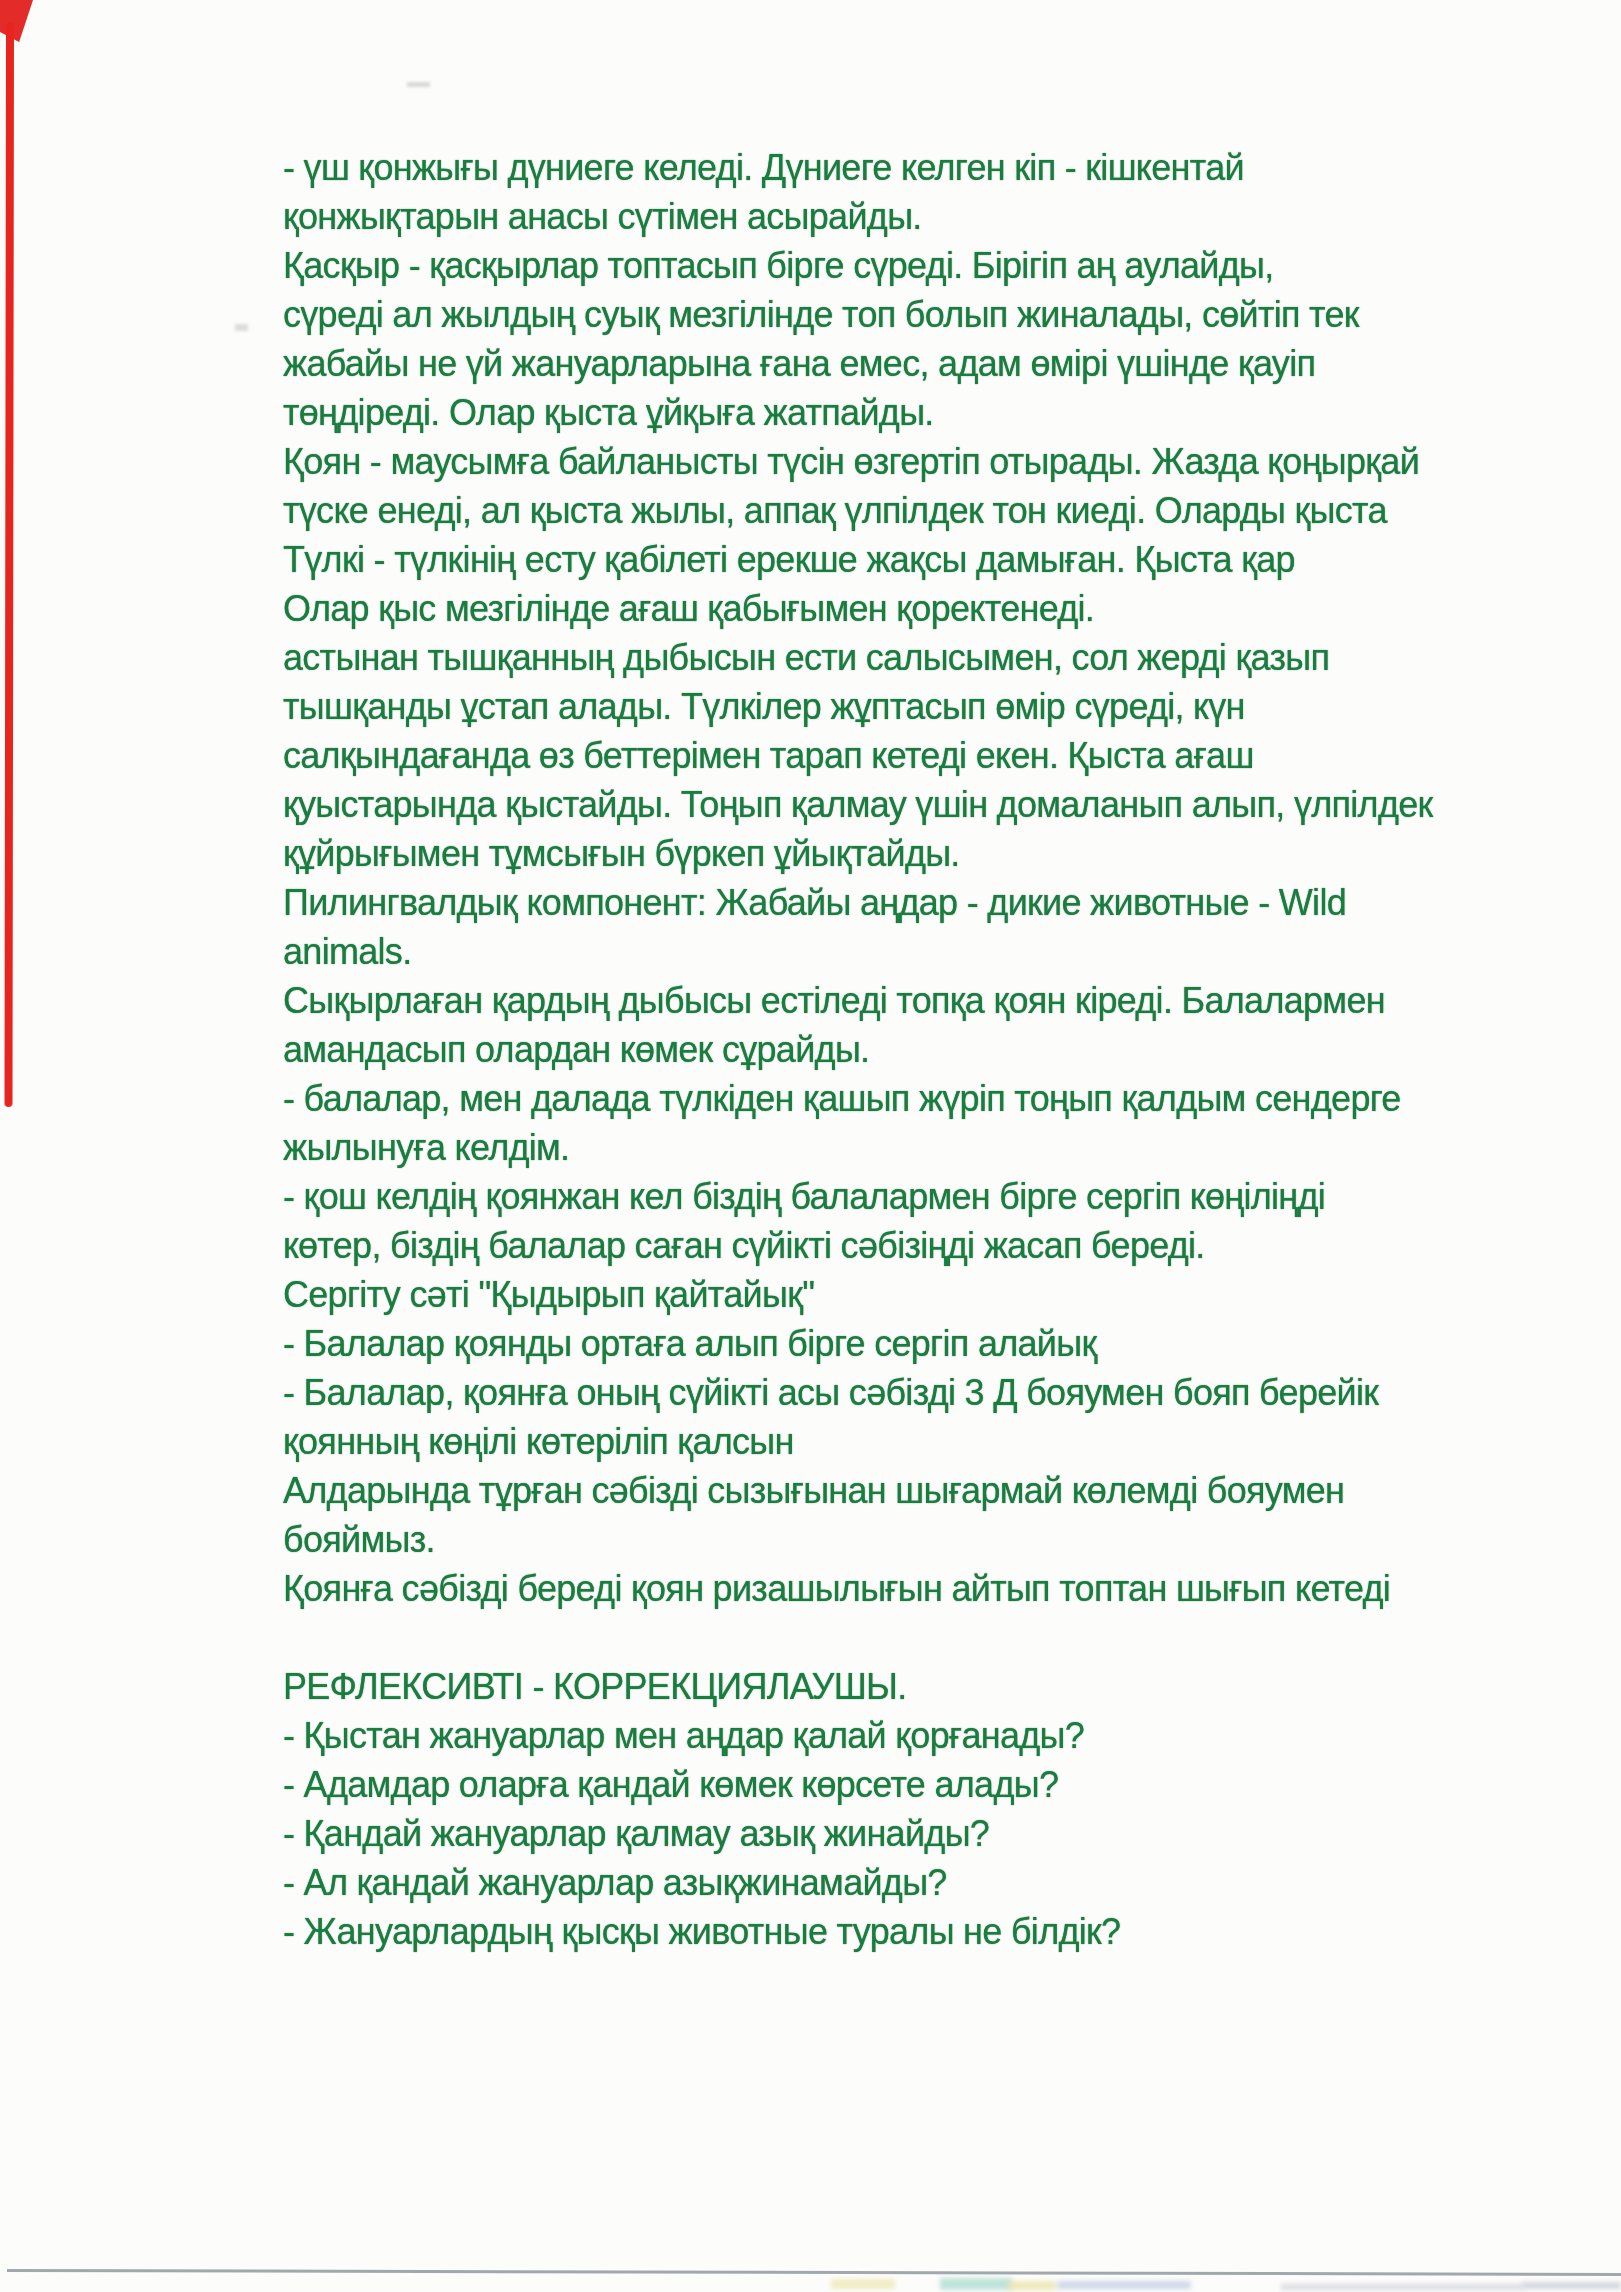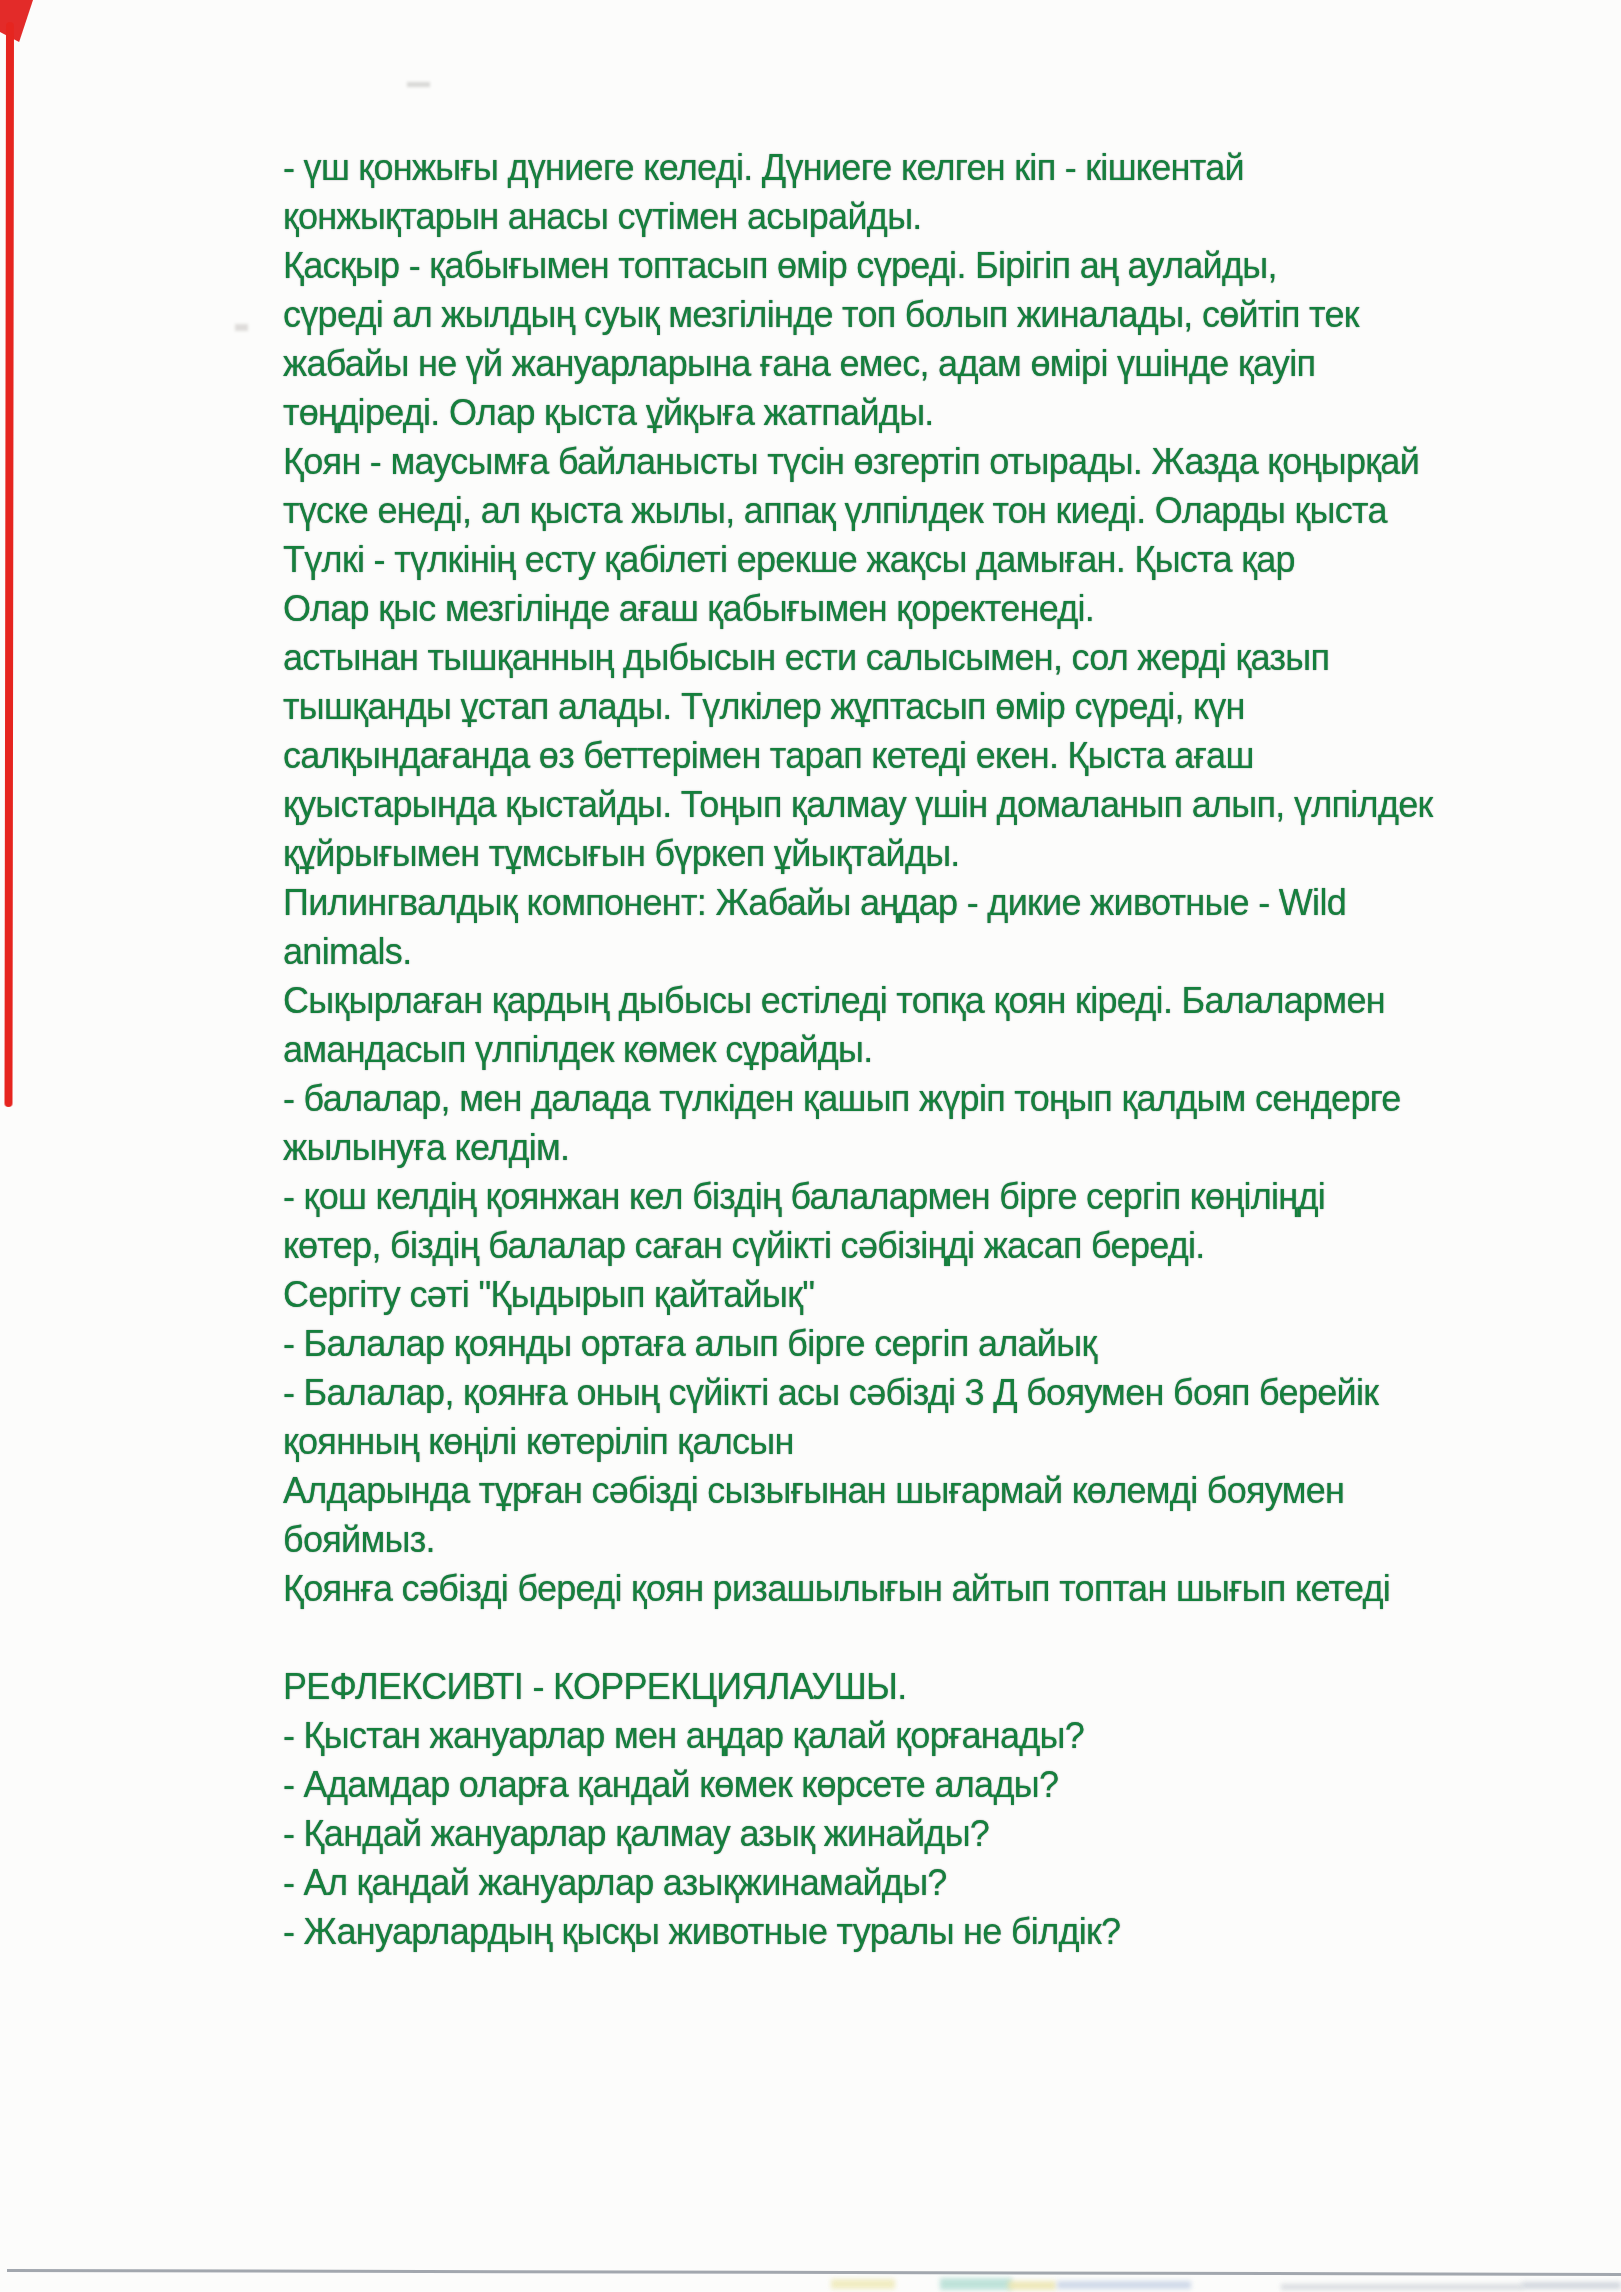--- a/index.html
+++ b/index.html
@@ -67,37 +67,37 @@
 
   <div id="red-corner"></div>
   <div id="red-line"></div>
 
   <div id="speckle-1"></div>
   <div id="speckle-2"></div>
 
   <div id="text-block">
       <div class="text-line">- үш қонжығы дүниеге келеді. Дүниеге келген кіп - кішкентай</div>
       <div class="text-line">қонжықтарын анасы сүтімен асырайды.</div>
-      <div class="text-line">Қасқыр - қабығымен топтасып өмір сүреді. Бірігіп аң аулайды,</div>
+      <div class="text-line">Қасқыр - қасқырлар топтасып бірге сүреді. Бірігіп аң аулайды,</div>
       <div class="text-line">сүреді ал жылдың суық мезгілінде топ болып жиналады, сөйтіп тек</div>
       <div class="text-line">жабайы не үй жануарларына ғана емес, адам өмірі үшінде қауіп</div>
       <div class="text-line">төңдіреді. Олар қыста ұйқыға жатпайды.</div>
       <div class="text-line">Қоян - маусымға байланысты түсін өзгертіп отырады. Жазда қоңырқай</div>
       <div class="text-line">түске енеді, ал қыста жылы, аппақ үлпілдек тон киеді. Оларды қыста</div>
       <div class="text-line">Түлкі - түлкінің есту қабілеті ерекше жақсы дамыған. Қыста қар</div>
       <div class="text-line">Олар қыс мезгілінде ағаш қабығымен қоректенеді.</div>
       <div class="text-line">астынан тышқанның дыбысын ести салысымен, сол жерді қазып</div>
       <div class="text-line">тышқанды ұстап алады. Түлкілер жұптасып өмір сүреді, күн</div>
       <div class="text-line">салқындағанда өз беттерімен тарап кетеді екен. Қыста ағаш</div>
       <div class="text-line">қуыстарында қыстайды. Тоңып қалмау үшін домаланып алып, үлпілдек</div>
       <div class="text-line">құйрығымен тұмсығын бүркеп ұйықтайды.</div>
       <div class="text-line">Пилингвалдық компонент: Жабайы аңдар - дикие животные - Wild</div>
       <div class="text-line">animals.</div>
       <div class="text-line">Сықырлаған қардың дыбысы естіледі топқа қоян кіреді. Балалармен</div>
-      <div class="text-line">амандасып үлпілдек көмек сұрайды.</div>
+      <div class="text-line">амандасып олардан көмек сұрайды.</div>
       <div class="text-line">- балалар, мен далада түлкіден қашып жүріп тоңып қалдым сендерге</div>
       <div class="text-line">жылынуға келдім.</div>
       <div class="text-line">- қош келдің қоянжан кел біздің балалармен бірге сергіп көңіліңді</div>
       <div class="text-line">көтер, біздің балалар саған сүйікті сәбізіңді жасап береді.</div>
       <div class="text-line">Сергіту сәті "Қыдырып қайтайық"</div>
       <div class="text-line">- Балалар қоянды ортаға алып бірге сергіп алайық</div>
       <div class="text-line">- Балалар, қоянға оның сүйікті асы сәбізді 3 Д бояумен бояп берейік</div>
       <div class="text-line">қоянның көңілі көтеріліп қалсын</div>
       <div class="text-line">Алдарында тұрған сәбізді сызығынан шығармай көлемді бояумен</div>
       <div class="text-line">бояймыз.</div>

